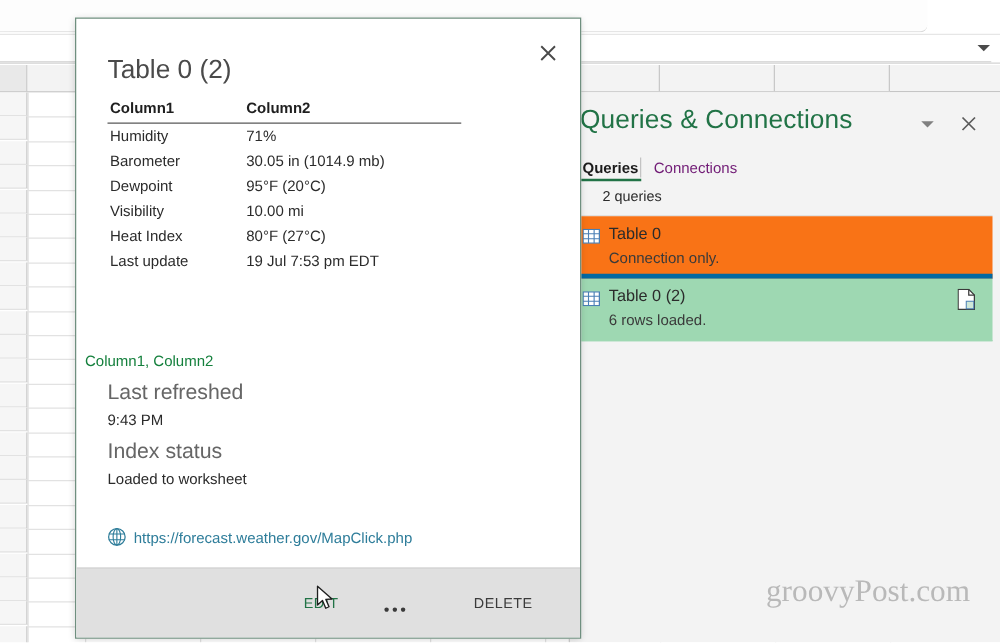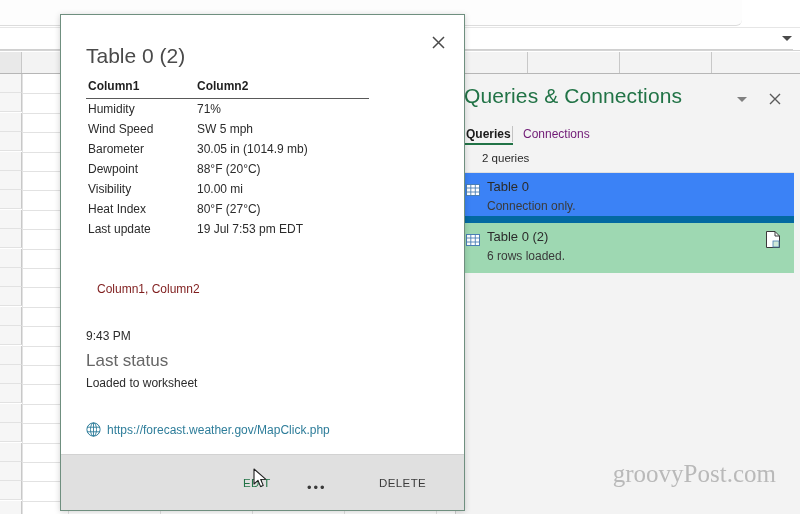--- a/index.html
+++ b/index.html
@@ -105,21 +105,21 @@
   .qc-count{
     position:absolute; left:9px; top:78px; font-size:11.5px; color:#2b2b2b;margin-left:17px;
   }
   .qc-count-rule{
     position:absolute; left:0; top:98px; width:338px; height:1px; background:#e0e0e0;
   }
 
   .qc-list{ position:absolute; left:0; top:99px; width:338px; }
   .qc-item{
     position:relative; width:338px; height:50px; cursor:pointer;
-    border-bottom:7px solid #0369a1; background:#3b82f6;
+    border-bottom:4px solid #0369a1; background:#f97316;
   }
   .qc-item.selected{ background:#9ed8b2; border-bottom:1px solid #9ed8b2; }
   .qc-item-icon{
     position:absolute; left:10px; top:9px; width:14px; height:12px;
   }
   .qc-item-name{
     position:absolute; left:31px; top:6px; font-size:13px; color:#2b2b2b;
     white-space:nowrap;
   }
   .qc-item-sub{
@@ -163,21 +163,21 @@
   }
   .pk-sec{
     position:absolute; left:25px; font-size:17px; color:#666666; font-weight:400;
     white-space:nowrap;
   }
   .pk-sec .cnt{ font-size:13px; color:#8a8a8a; }
   .pk-sub{
     position:absolute; left:25px; font-size:12px; color:#2b2b2b; white-space:nowrap;
   }
   .pk-link{
-    position:absolute; left:36px; font-size:12px; color:#7f1d1d; white-space:nowrap;
+    position:absolute; left:7px; font-size:12px; color:#15803d; white-space:nowrap;
     cursor:pointer;
   }
   .pk-src{
     position:absolute; left:46px; font-size:12px; color:#2e7d9a; white-space:nowrap;
     cursor:pointer;
   }
   .pk-globe{ position:absolute; left:25px; width:15px; height:15px; }
 
   .peek-footer{
     position:absolute; left:0; bottom:0; width:403px; height:56px;
@@ -373,52 +373,49 @@
           <th class="pk-th" style="width:107px;">Column1</th>
           <th class="pk-th">Column2</th>
         </tr>
       </thead>
       <tbody id="pk-body">
           <tr>
             <td class="pk-row-label">Humidity</td>
             <td class="pk-row-value">71%</td>
           </tr>
           <tr>
-            <td class="pk-row-label">Wind Speed</td>
-            <td class="pk-row-value">SW 5 mph</td>
-          </tr>
-          <tr>
             <td class="pk-row-label">Barometer</td>
             <td class="pk-row-value">30.05 in (1014.9 mb)</td>
           </tr>
           <tr>
             <td class="pk-row-label">Dewpoint</td>
-            <td class="pk-row-value">88°F (20°C)</td>
+            <td class="pk-row-value">95°F (20°C)</td>
           </tr>
           <tr>
             <td class="pk-row-label">Visibility</td>
             <td class="pk-row-value">10.00 mi</td>
           </tr>
           <tr>
             <td class="pk-row-label">Heat Index</td>
             <td class="pk-row-value">80°F (27°C)</td>
           </tr>
           <tr>
             <td class="pk-row-label">Last update</td>
             <td class="pk-row-value">19 Jul 7:53 pm EDT</td>
           </tr>
         </tbody>
     </table>
     <div class="pk-hr"></div>
 
     <div class="pk-link" style="top:267px;">Column1, Column2</div>
 
+    <div class="pk-sec" style="top:289px;">Last refreshed</div>
     <div class="pk-sub" style="top:314px;text-align:right;">9:43 PM</div>
 
-    <div class="pk-sec" style="top:336px;">Last status</div>
+    <div class="pk-sec" style="top:336px;">Index status</div>
     <div class="pk-sub" style="top:361px;">Loaded to worksheet</div>
 
     <span class="pk-globe" style="top:407px;">
       <svg width="15" height="15" viewBox="0 0 15 15" aria-hidden="true">
         <circle cx="7.5" cy="7.5" r="6.6" fill="none" stroke="#2e7d9a" stroke-width="1"></circle>
         <ellipse cx="7.5" cy="7.5" rx="3" ry="6.6" fill="none" stroke="#2e7d9a" stroke-width="0.9"></ellipse>
         <path d="M1 5.2 H14 M1 9.8 H14 M7.5 0.9 V14.1" stroke="#2e7d9a" stroke-width="0.9" fill="none"></path>
       </svg>
     </span>
     <div class="pk-src" style="top:408px;">https://forecast.weather.gov/MapClick.php</div>

